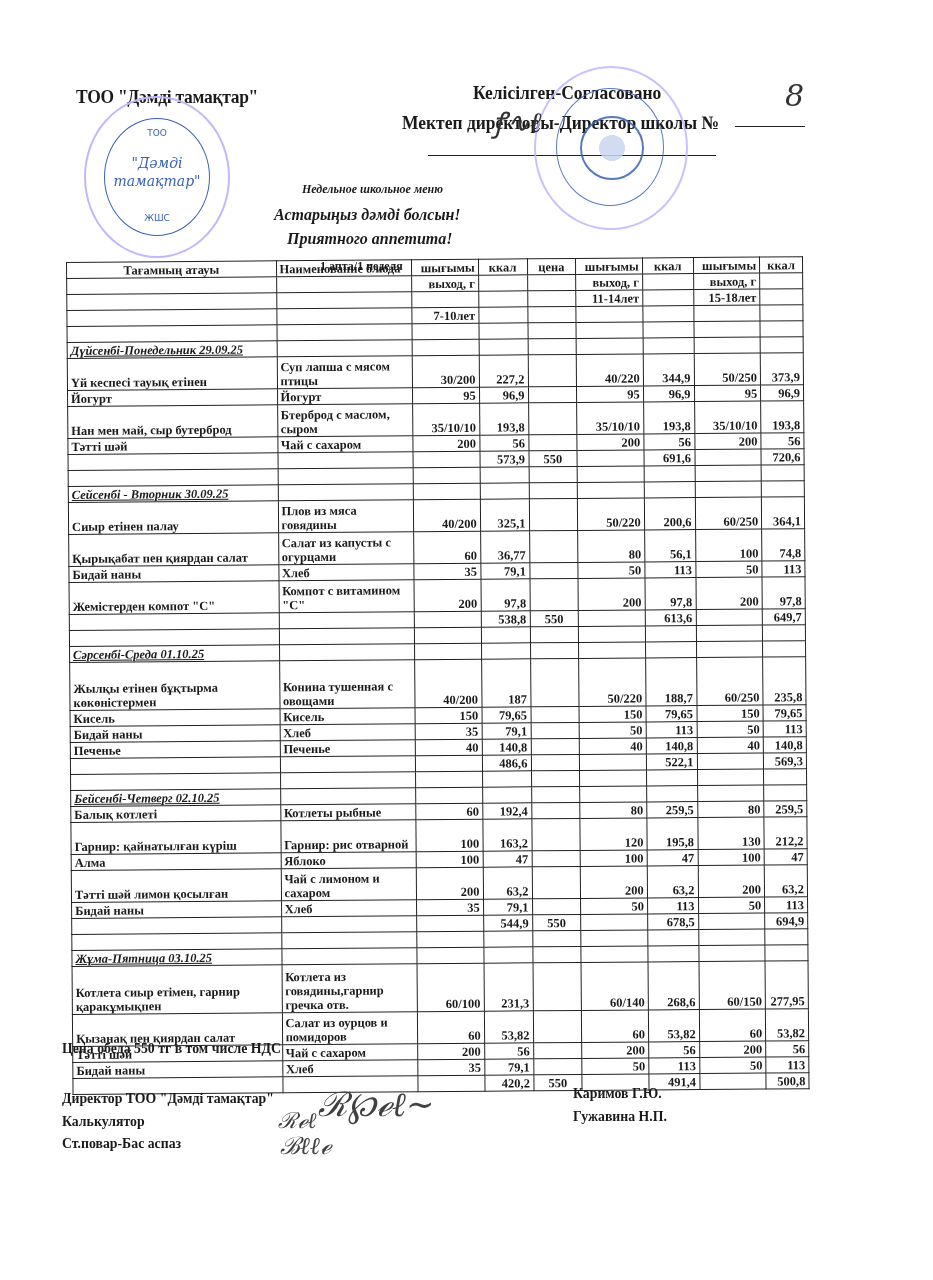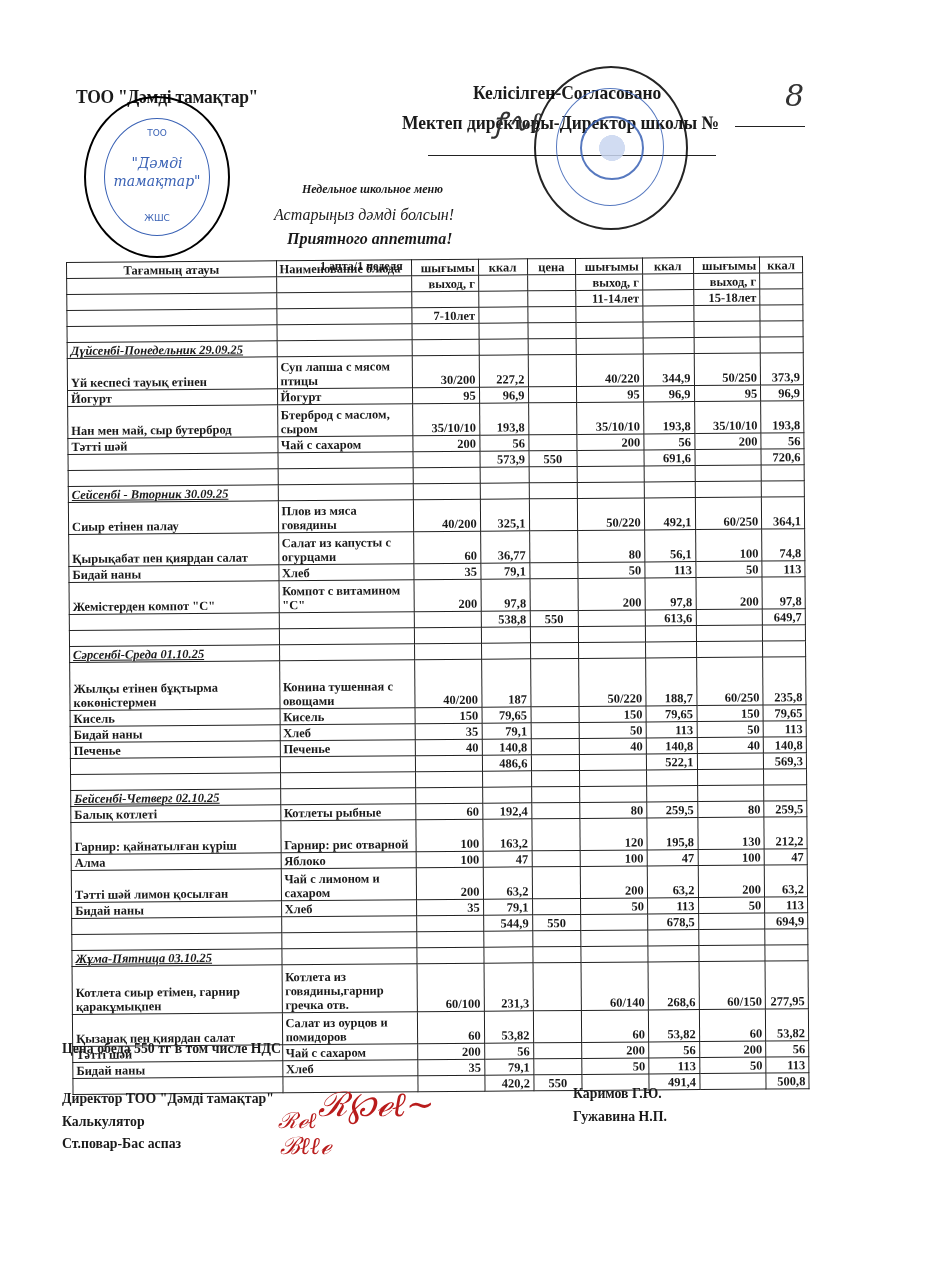--- a/index.html
+++ b/index.html
@@ -6,25 +6,25 @@
   body { width:933px; height:1280px; position:relative; overflow:hidden;
          font-family:"Liberation Serif", serif; color:#1a1a1a; }
   .abs { position:absolute; }
   .hdr-org { left:76px; top:86px; font-size:19px; font-weight:bold; letter-spacing:-0.3px; transform:scaleX(0.92); transform-origin:left; }
   .hdr-agreed { left:473px; top:82px; font-size:19px; font-weight:bold; transform:scaleX(0.92); transform-origin:left; }
   .hdr-director { left:402px; top:112px; font-size:19px; font-weight:bold; transform:scaleX(0.92); transform-origin:left; white-space:nowrap; }
   .school-num-line { left:735px; top:126px; width:70px; border-bottom:1.5px solid #222; height:0; }
   .school-num { left:785px; top:78px; font-size:30px; font-family:"DejaVu Serif", serif; font-style:italic; color:#333; }
   .sign-line { left:428px; top:155px; width:288px; border-bottom:1.5px solid #222; }
   .title1 { left:302px; top:182px; font-size:12px; font-style:italic; font-weight:bold; }
-  .title2 { left:274px; top:206px; font-size:16px; font-style:italic; font-weight:normal; }
+  .title2 { left:274px; top:206px; font-size:16px; font-style:italic; font-weight:bold; }
   .title3 { left:287px; top:230px; font-size:16px; font-style:italic; font-weight:bold; }
   .week { left:320px; top:251px; font-size:12px; font-weight:bold;margin-top:8px; }
 
-  .stamp { border-radius:50%; border:2px solid #000000; color:#3a62b5;text-decoration:underline; }
+  .stamp { border-radius:50%; border:2px solid #c4b5fd; color:#3a62b5;text-decoration:underline; }
   .stamp-left { left:84px; top:96px; width:142px; height:158px; }
   .stamp-left .inner { position:absolute; left:18px; top:20px; width:104px; height:116px; border-radius:50%; border:1.5px solid #3a62b5; }
   .stamp-left .t1 { position:absolute; width:100%; text-align:center; top:30px; font-family:"DejaVu Sans", sans-serif; font-size:9px; }
   .stamp-left .t2 { position:absolute; width:100%; text-align:center; top:56px; font-family:"DejaVu Serif", serif; font-style:italic; font-size:14px; line-height:18px; }
   .stamp-left .t3 { position:absolute; width:100%; text-align:center; top:115px; font-family:"DejaVu Sans", sans-serif; font-size:9px; }
   .stamp-right { left:534px; top:66px; width:150px; height:160px; opacity:0.85; }
   .stamp-right .inner { position:absolute; left:20px; top:20px; width:106px; height:116px; border-radius:50%; border:1.5px solid #3a62b5; }
   .stamp-right .emblem { position:absolute; left:44px; top:48px; width:60px; height:60px; border-radius:50%; border:2px solid #3a62b5; background:radial-gradient(circle,#c9d6f0 0 30%,transparent 31%); }
 
   table.menu { position:absolute; left:66px; top:262px; width:737px; border-collapse:collapse;
@@ -44,21 +44,21 @@
   .two { height:31px !important; }
   .three { height:47px !important; }
 
   .footer-price { left:62px; top:1040px; font-size:15px; font-weight:bold; transform:scaleX(0.92); transform-origin:left; }
   .sig-line { font-size:15px; font-weight:bold; transform:scaleX(0.92); transform-origin:left; }
   .sig1 { left:62px; top:1090px; }
   .sig2 { left:62px; top:1113px; }
   .sig3 { left:62px; top:1135px; }
   .name1 { left:573px; top:1085px; }
   .name2 { left:573px; top:1108px; }
-  .scribble { font-family:"DejaVu Serif", serif; font-style:italic; color:#b91c1c; }
+  .scribble { font-family:"DejaVu Serif", serif; font-style:italic; color:#404040; }
   .sc1 { left:318px; top:1080px; font-size:34px; }
   .sc2 { left:278px; top:1104px; font-size:22px; }
   .sc3 { left:280px; top:1128px; font-size:24px; }
   .sc4 { left:486px; top:102px; font-size:28px; color:#333;margin-left:7px; }
 </style>
 </head>
 <body>
 
 <div class="abs hdr-org">ТОО "Дәмді тамақтар"</div>
 <div class="abs hdr-agreed">Келісілген-Согласовано</div>
@@ -229,21 +229,21 @@
         <td class="c7"></td>
         <td class="c8"></td>
       </tr>
       <tr>
         <td class="c0 two">Сиыр етінен палау</td>
         <td class="c1 two">Плов из мяса говядины</td>
         <td class="c2 two">40/200</td>
         <td class="c3 two">325,1</td>
         <td class="c4 two"></td>
         <td class="c5 two">50/220</td>
-        <td class="c6 two">492,1</td>
+        <td class="c6 two">200,6</td>
         <td class="c7 two">60/250</td>
         <td class="c8 two">364,1</td>
       </tr>
       <tr>
         <td class="c0 two">Қырықабат пен қиярдан салат</td>
         <td class="c1 two">Салат из капусты с огурцами</td>
         <td class="c2 two">60</td>
         <td class="c3 two">36,77</td>
         <td class="c4 two"></td>
         <td class="c5 two">80</td>

